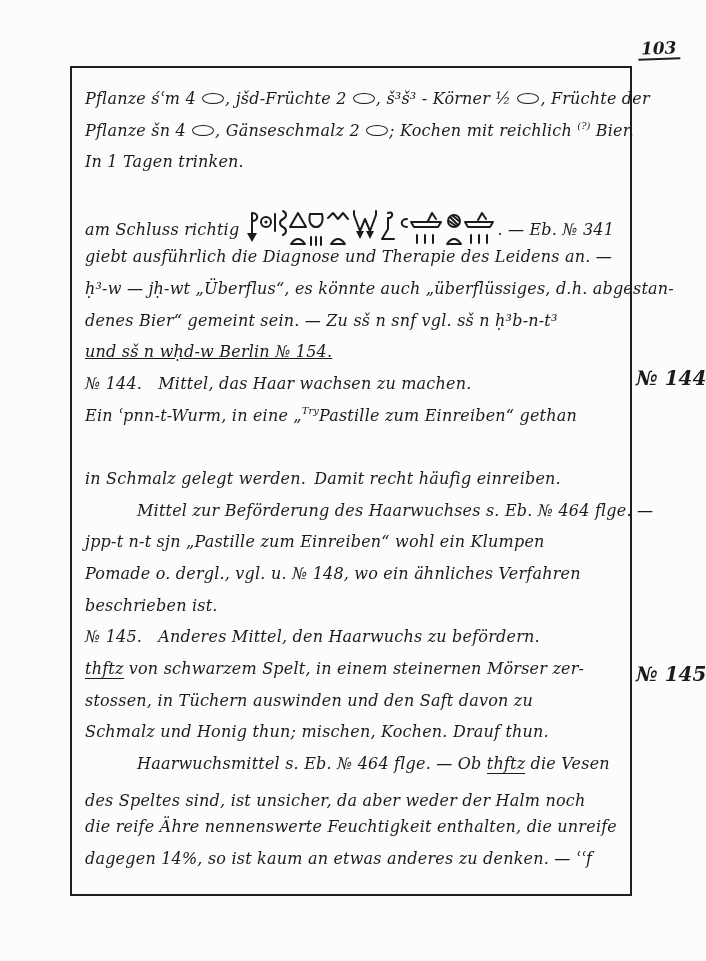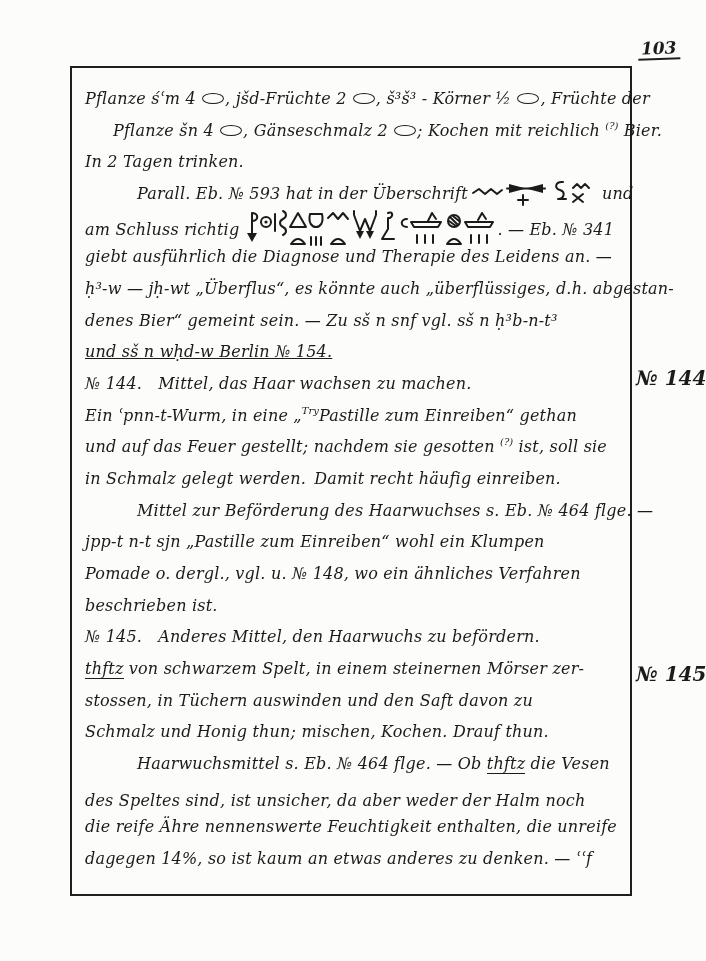--- a/index.html
+++ b/index.html
@@ -98,35 +98,31 @@
 
 <div class="frame"></div>
 
 <div class="page-number">103</div>
 
 <div class="margin-note n144">№ 144.</div>
 <div class="margin-note n145">№ 145.</div>
 
 <div class="text-block">
     <div class="line" style="top: 84px;"><span>Pflanze śʿm 4 </span><span class="oval"></span><span>, jšd-Früchte 2 </span><span class="oval"></span><span>, š³š³ - Körner ½ </span><span class="oval"></span><span>, Früchte der</span></div>
-    <div class="line" style="top: 115.66px; margin-left: 28px;"><span>Pflanze šn 4 </span><span class="oval"></span><span>, Gänseschmalz 2 </span><span class="oval"></span><span>; Kochen mit reichlich </span><span class="sup">(?)</span><span> Bier.</span></div>
-    <div class="line" style="top: 147.32px;"><span>In 2 Tagen trinken.</span></div>
-    <div class="line indent" style="top: 178.98px;"><span>Parall. Eb. № 593 hat in der Überschrift</span><svg class="hiero hg1">
-        <use href="#hg1"></use>
-      </svg><span>und</span></div>
+    <div class="line" style="top: 115.66px;"><span>Pflanze šn 4 </span><span class="oval"></span><span>, Gänseschmalz 2 </span><span class="oval"></span><span>; Kochen mit reichlich </span><span class="sup">(?)</span><span> Bier.</span></div>
+    <div class="line" style="top: 147.32px;"><span>In 1 Tagen trinken.</span></div>
     <div class="line" style="top: 210.64px;"><span>am Schluss richtig</span><svg class="hiero hg2">
         <use href="#hg2"></use>
       </svg><span>. — Eb. № 341</span></div>
     <div class="line" style="top: 242.3px;"><span>giebt ausführlich die Diagnose und Therapie des Leidens an. —</span></div>
     <div class="line" style="top: 273.96px;"><span>ḥ³-w — jḥ-wt „Überflus“, es könnte auch „überflüssiges, d.h. abgestan-</span></div>
     <div class="line" style="top: 305.62px;"><span>denes Bier“ gemeint sein. — Zu sš n snf vgl. sš n ḥ³b-n-t³</span></div>
     <div class="line" style="top: 337.28px; text-decoration: underline;"><span>und sš n wḥd-w Berlin № 154.</span></div>
     <div class="line" style="top: 368.94px;"><span>№ 144. Mittel, das Haar wachsen zu machen.</span></div>
     <div class="line" style="top: 400.6px;"><span>Ein ʿpnn-t-Wurm, in eine „</span><span class="sup">Try</span><span>Pastille zum Einreiben“ gethan</span></div>
-    <div class="line" style="top: 432.26px;"><span>und auf das Feuer gestellt; nachdem sie gesotten </span><span class="sup">(?)</span><span> ist, soll sie</span></div>
     <div class="line" style="top: 463.92px;"><span>in Schmalz gelegt werden. Damit recht häufig einreiben.</span></div>
     <div class="line indent" style="top: 495.58px;"><span>Mittel zur Beförderung des Haarwuchses s. Eb. № 464 flge. —</span></div>
     <div class="line" style="top: 527.24px;"><span>jpp-t n-t sjn „Pastille zum Einreiben“ wohl ein Klumpen</span></div>
     <div class="line" style="top: 558.9px;"><span>Pomade o. dergl., vgl. u. № 148, wo ein ähnliches Verfahren</span></div>
     <div class="line" style="top: 590.56px;"><span>beschrieben ist.</span></div>
     <div class="line" style="top: 622.22px;"><span>№ 145. Anderes Mittel, den Haarwuchs zu befördern.</span></div>
     <div class="line" style="top: 653.88px;"><span class="un">thftz</span><span> von schwarzem Spelt, in einem steinernen Mörser zer-</span></div>
     <div class="line" style="top: 685.54px;"><span>stossen, in Tüchern auswinden und den Saft davon zu</span></div>
     <div class="line" style="top: 717.2px;"><span>Schmalz und Honig thun; mischen, Kochen. Drauf thun.</span></div>
     <div class="line indent" style="top: 748.86px;"><span>Haarwuchsmittel s. Eb. № 464 flge. — Ob </span><span class="un">thftz</span><span> die Vesen</span></div>

